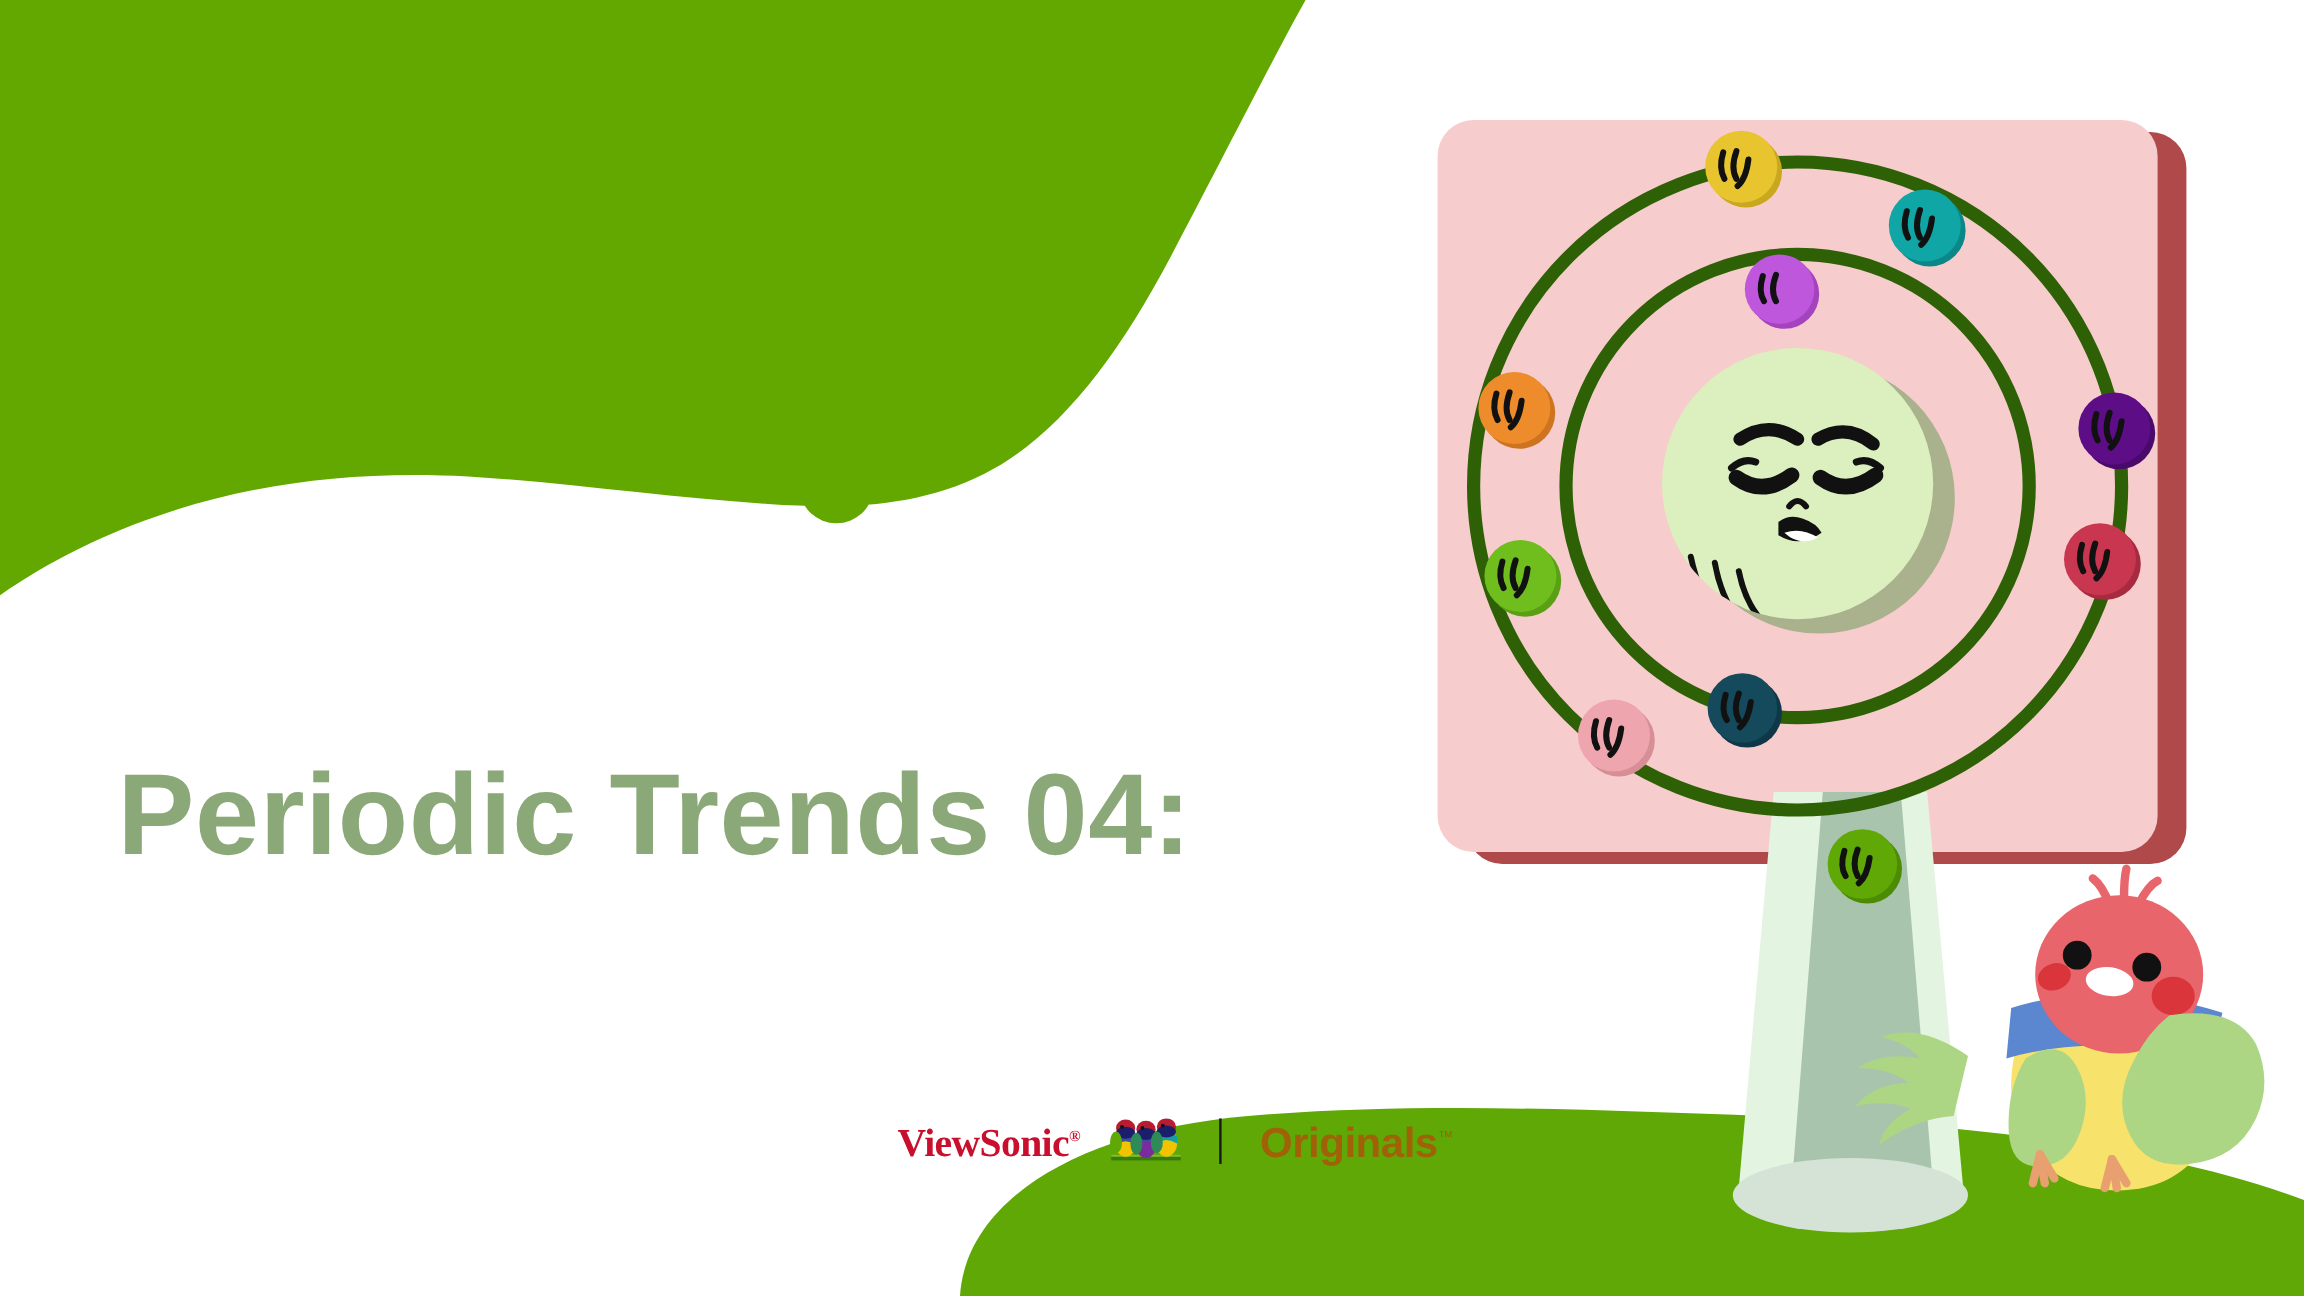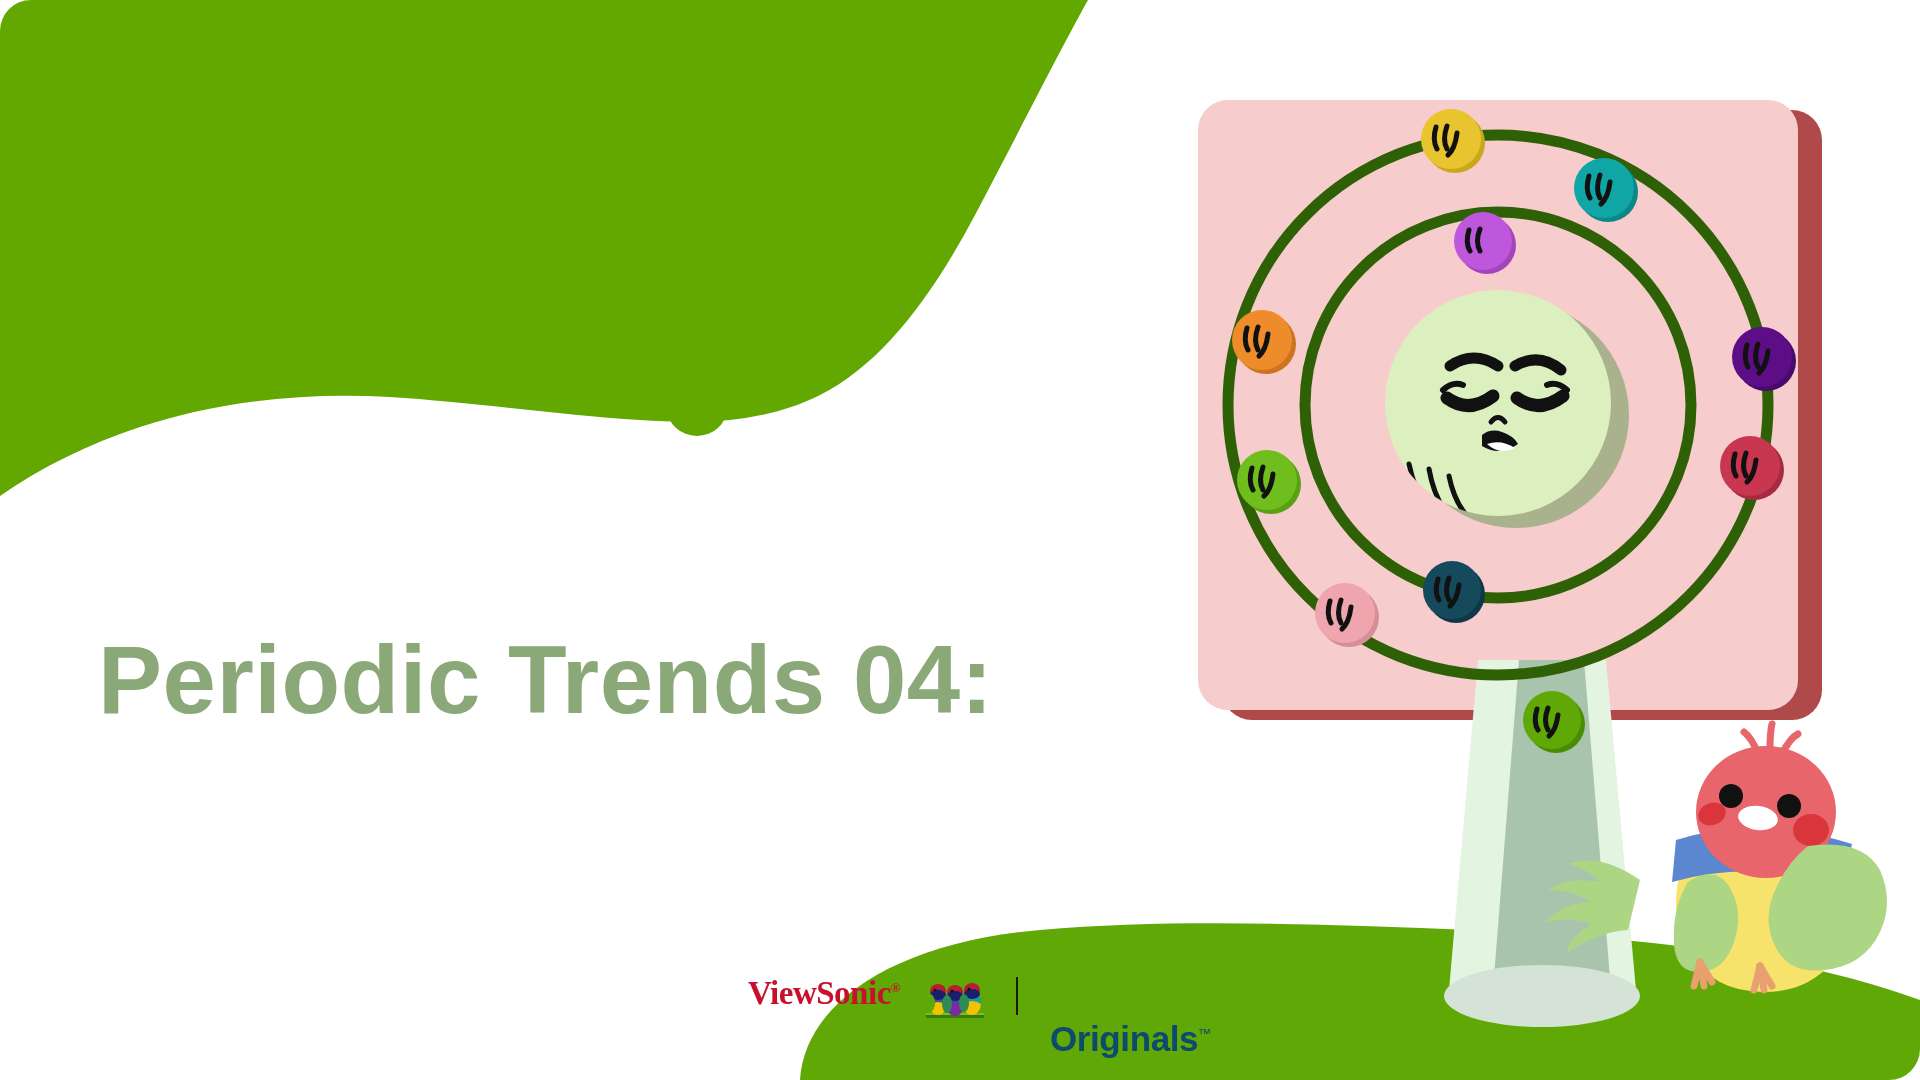--- a/index.html
+++ b/index.html
@@ -10,21 +10,20 @@
   }
   body {
     font-family: "Liberation Sans", sans-serif;
   }
   #slide {
     position: relative;
     width: 1920px;
     height: 1080px;
     background: #ffffff;
     overflow: hidden;
-    border-radius: 31px;
   }
   .layer {
     position: absolute;
     top: 0;
     left: 0;
     width: 1920px;
     height: 1080px;
   }
 
   
@@ -43,24 +42,24 @@
     letter-spacing: 0.5px;
     color: #8BA978;
     white-space: nowrap;
     margin: 0;
   }
 
   
   #logo-bar {
     position: absolute;
     left: 748px;
-    top: 977px;
+    top: 924px;
     height: 46px;
     display: flex;
-    align-items: flex-start;
+    align-items: flex-end;
     gap: 16px;
     z-index: 60;
   }
   #logo-viewsonic-text {
     font-family: "Liberation Serif", serif;
     font-weight: 700;
     font-size: 33px;
     color: #C8102E;
     letter-spacing: -0.5px;
     line-height: 1;
@@ -75,21 +74,21 @@
   #logo-divider {
     width: 2px;
     height: 38px;
     background: #1a1a1a;
     margin: 0 16px 0 14px;
   }
   #logo-originals-text {
     font-family: "Liberation Sans", sans-serif;
     font-weight: 600;
     font-size: 35px;
-    color: #0c4a6e;
+    color: #a16207;
     letter-spacing: -0.4px;
     line-height: 1;
     white-space: nowrap;
     margin-top: 44px;
   }
   #logo-tm {
     font-size: 13px;
     vertical-align: super;
     font-weight: 500;
   }

